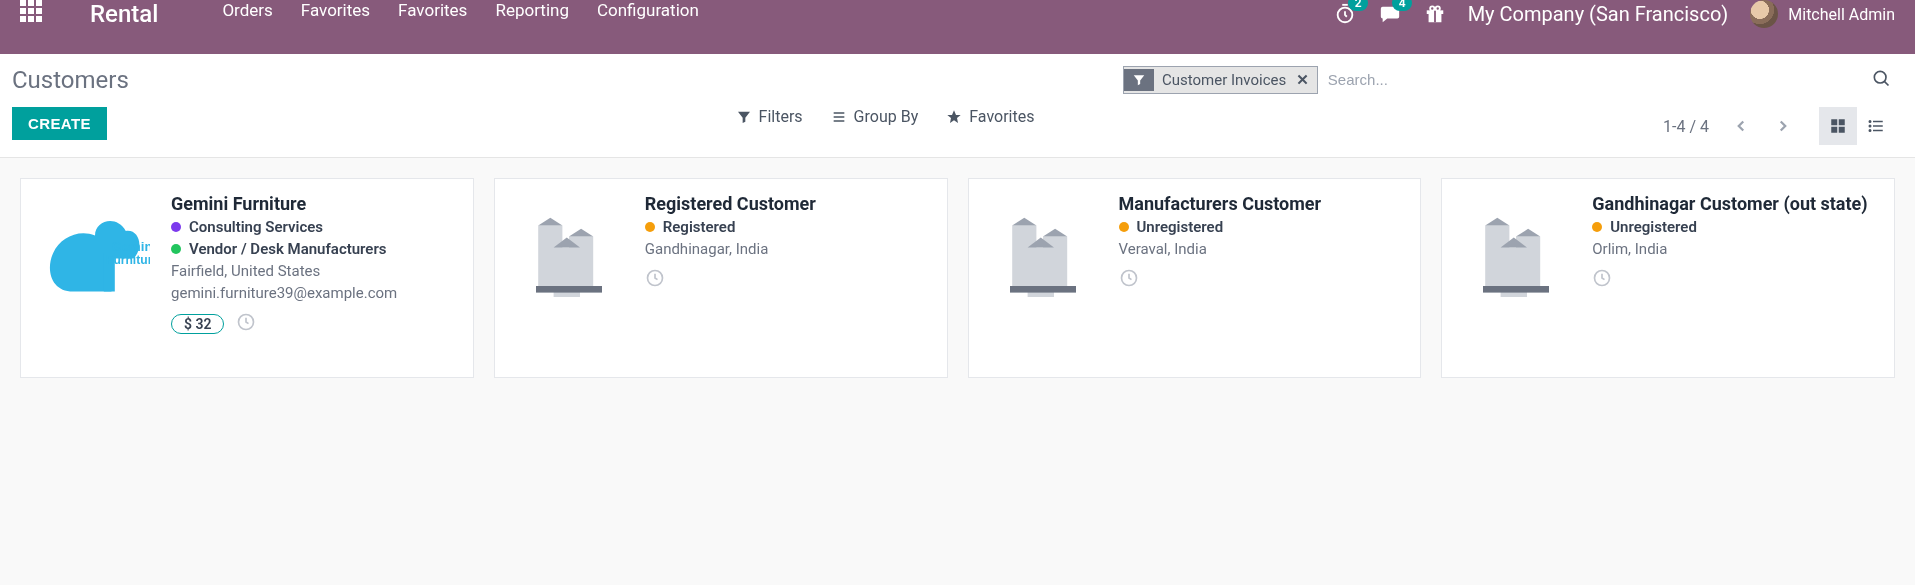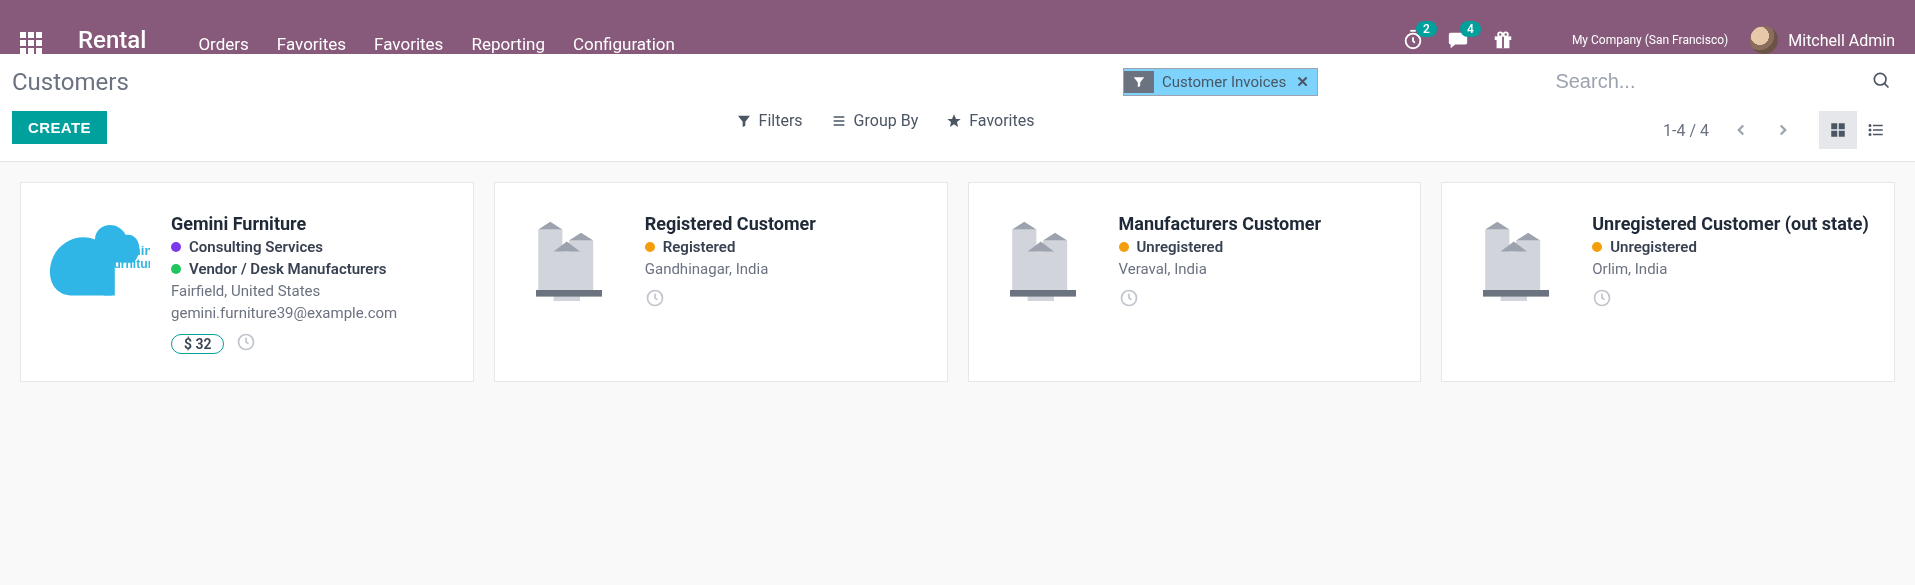--- a/index.html
+++ b/index.html
@@ -11,23 +11,24 @@
     width: 1915px;
     height: 585px;
     overflow: hidden;
   }
 
   
   .topbar {
     background: #875a7b;
     height: 54px;
     display: flex;
-    align-items: flex-end;
+    align-items: flex-start;
     color: #fff;
     padding: 0 20px;
+    gap: 12px;
   }
   .apps-icon {
     width: 22px; height: 22px;
     display: grid; grid-template-columns: repeat(3,1fr); grid-template-rows: repeat(3,1fr);
     gap: 2px; margin-right: 36px;
     cursor: pointer;
   }
   .apps-icon span { background: #fff; }
   .brand { font-size: 24px; font-weight: 500; margin-right: 52px; }
   .main-nav { display: flex; gap: 28px; font-size: 17px; }
@@ -40,21 +41,21 @@
   }
   .icon-badge { position: relative; cursor: pointer; }
   .clock-svg, .chat-svg, .gift-svg { display: block; }
   .badge {
     position: absolute; top: -8px; left: 14px;
     background: #00a09d; color: #fff;
     font-size: 12px; font-weight: 600;
     border-radius: 10px; padding: 1px 7px;
     line-height: 1.2;
   }
-  .company { font-size: 12px; cursor: pointer; margin-left: 36px; }
+  .company { font-size: 20px; cursor: pointer; }
   .user { display: flex; align-items: center; gap: 10px; cursor: pointer; font-size: 16px;}
   .avatar {
     width: 28px; height: 28px; border-radius: 50%;
     background: radial-gradient(circle at 35% 35%, #e7c9a9 0 35%, #8a6d5a 36% 55%, #6b5446 56% 100%);
   }
 
   
   .control-panel {
     background: #fff;
     border-bottom: 1px solid #e5e5e5;
@@ -64,36 +65,35 @@
   .page-title { font-size: 24px; color: #6b7280; font-weight: 400; }
   .search-wrap {
     margin-left: auto;
     display: flex;
     align-items: center;
     width: 772px;
   }
   .filter-chip {
     display: inline-flex; align-items: center;
     border: 1px solid #9ca3af;
-    background: #7dd3fc;
+    background: #e5e5e5;
     font-size: 15px;
     margin-right: 6px;
   }
   .chip-funnel {
     background: #6b7280;
     padding: 4px 8px;
     display: inline-flex; align-items: center; justify-content: center;
   }
   .chip-text { padding: 4px 8px; color: #4b5563; }
   .chip-x { padding: 0 8px 0 2px; font-weight: bold; color: #4b5563; cursor: pointer; }
   .search-input {
     flex: 1; border: none; outline: none;
-    font-size: 20px; padding: 6px 4px;
+    font-size: 15px; padding: 6px 4px;
     color: #14532d;
-    text-align: center;
   }
   .search-input::placeholder { color: #9ca3af; }
   .search-btn { cursor: pointer; color: #4b5563; padding: 4px; }
 
   .cp-row2 {
     display: flex; align-items: flex-start; margin-top: 12px;
   }
   .create-btn {
     background: #00a09d; color: #fff;
     border: none; padding: 8px 16px;
@@ -131,21 +131,21 @@
     width: 468px; min-height: 200px;
     background:#fff; border:1px solid #e5e7eb;
     padding: 14px 16px 14px 14px;
     display:flex; gap:16px;
     cursor:pointer;
   }
   .card-img {
     width:120px; height:120px; display:flex; align-items:center; justify-content:center;
     flex-shrink:0;
   }
-  .card-body { flex:1; display:flex; flex-direction:column; gap:4px;margin-top:16px; }
+  .card-body { flex:1; display:flex; flex-direction:column; gap:4px; }
   .card-title { font-size:18px; font-weight:700; color:#1f2937; }
   .tag-line { display:flex; align-items:center; gap:8px; font-size:15px; font-weight:600; color:#374151;text-align:right;}
   .dot { width:10px;height:10px;border-radius:50%; display:inline-block;}
   .dot.purple{background:#7c3aed;}
   .dot.green{background:#22c55e;}
   .dot.orange{background:#f59e0b;}
   .muted{color:#6b7280; font-size:15px;}
   .footer-line{display:flex;align-items:center;gap:12px;margin-top:6px;}
   .pill{
     border:1.5px solid #00a09d; color:#374151;
@@ -394,21 +394,21 @@
         <rect class="bld" x="22" y="25" width="22" height="55"></rect>
           <polygon class="bld2" points="22,25 33,18 44,25"></polygon>
         <rect class="bld" x="50" y="35" width="22" height="45"></rect>
           <polygon class="bld2" points="50,35 61,28 72,35"></polygon>
         <rect class="bld" x="36" y="45" width="24" height="45"></rect>
           <polygon class="bld2" points="36,45 48,36 60,45"></polygon>
         <rect class="bld3" x="20" y="80" width="60" height="6"></rect>
       </svg>
     </div>
     <div class="card-body">
-      <div class="card-title">Unregistered Customer (out state)</div>
+      <div class="card-title">Gandhinagar Customer (out state)</div>
       <div class="tag-line">
         <span class="dot orange"></span>
         <span>Unregistered</span>
       </div>
       <div class="muted">Orlim, India</div>
       <div class="footer-line">
         <span class="clock-ico">
           <svg width="20" height="20" viewBox="0 0 24 24" fill="none" stroke="currentColor" stroke-width="2">
               <circle cx="12" cy="12" r="9"></circle>
               <path d="M12 7v5l3 2"></path>

